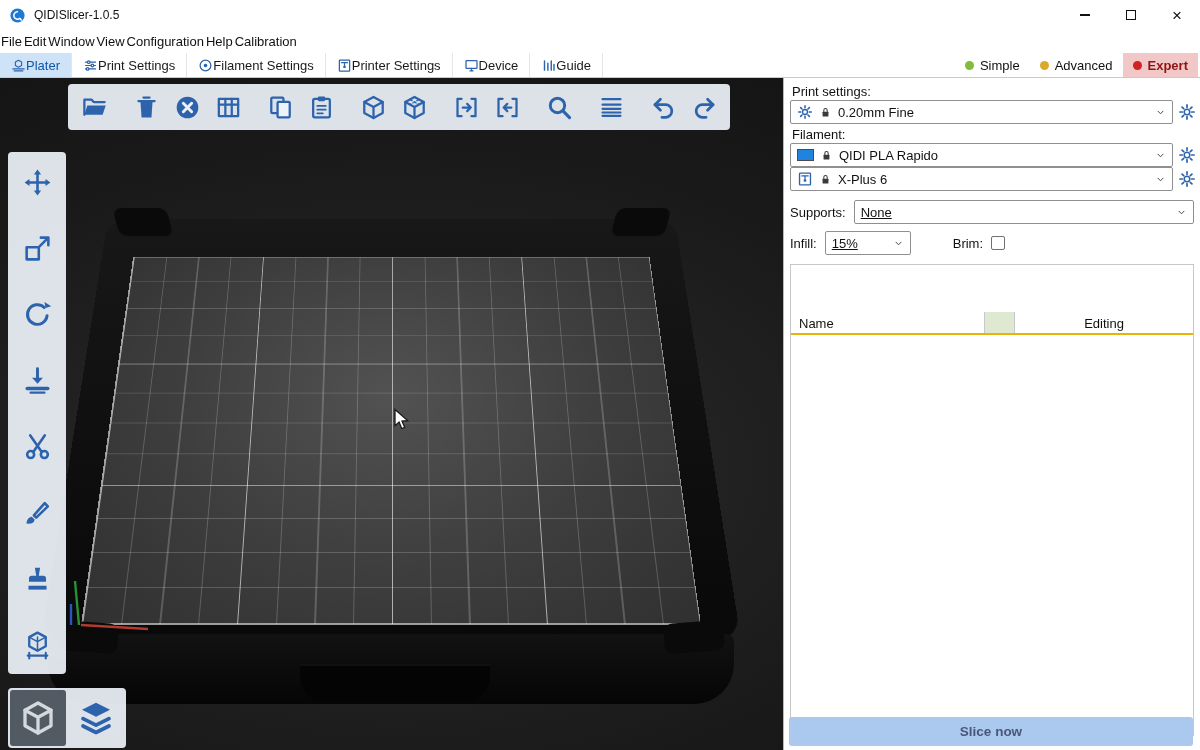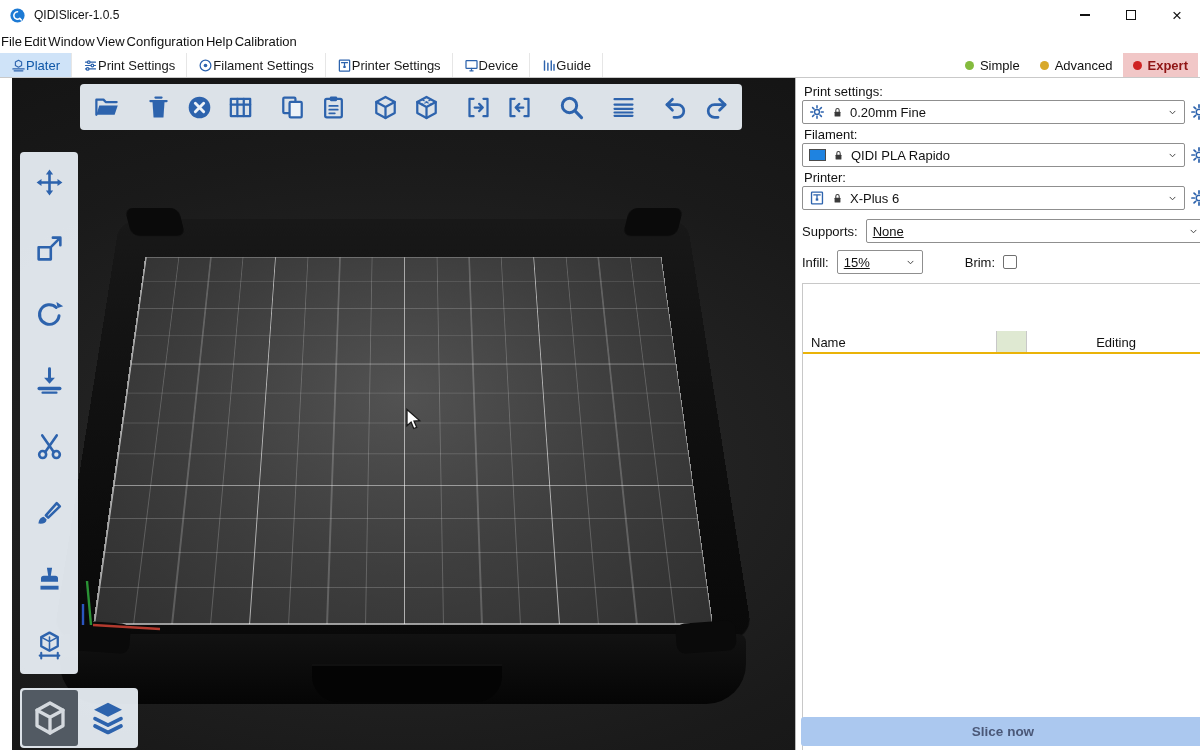--- a/index.html
+++ b/index.html
@@ -27,21 +27,21 @@
   .tabs { display:flex; align-items:stretch; }
   .tab { display:flex; align-items:center; padding:2px 11px; border-right:1px solid #e6e6e6; color:#1a1a1a; }
   .tab .t-icon { width:15px; height:15px; color:#2d63ad; }
   .tab.active { background:#cfe3f8; color:#0f57a8; }
   .modes { margin-left:auto; display:flex; align-items:stretch; margin-right:2px; }
   .mode { display:flex; align-items:center; gap:6px; padding:0 10px; }
   .mode .dot { width:9px; height:9px; border-radius:50%; }
   .mode.active { background:#f1c7c7; color:#8f1515; font-weight:bold; }
 
   
-  .main { position:absolute; left:12px; top:78px; width:1064px; height:672px; }
+  .main { position:absolute; left:0; top:78px; width:1064px; height:672px; }
 
   
   .viewport { position:absolute; left:0; top:0; width:783px; height:672px; overflow:hidden;
     background: radial-gradient(900px 520px at 393px 390px, #2d2d2d 0%, #1a1a1a 60%, #121212 100%); }
   .scene { position:absolute; inset:0; perspective:1600px; perspective-origin:393px 122px; }
   .bed-base { position:absolute; left:41px; top:2px; width:700px; height:560px; transform-origin:50% 100%;
     transform:rotateX(42deg); background:linear-gradient(#181818,#090909); border-radius:26px; }
   .bed-surface { position:absolute; left:81px; top:67px; width:620px; height:480px; transform-origin:50% 100%;
     transform:rotateX(42deg); border:1px solid #9a9a9a;
     background:
@@ -489,21 +489,20 @@
           </span>
       </div>
       <span class="gear-btn icon">
           <svg viewBox="0 0 24 24" fill="none" stroke="currentColor" stroke-width="2" stroke-linecap="round" stroke-linejoin="round">
             <circle cx="12" cy="12" r="3.7"></circle>
             <path d="M12 2.6v3.1M12 18.3v3.1M2.6 12h3.1M18.3 12h3.1M5.4 5.4l2.2 2.2M16.4 16.4l2.2 2.2M18.6 5.4l-2.2 2.2M7.6 16.4l-2.2 2.2" stroke-width="2.3"></path>
           </svg>
         </span>
     </div>
 
-    <div class="sb-label">Printer:</div>
     <div class="combo-row">
       <div class="combo">
         <span class="cicon blue icon">
             <svg viewBox="0 0 24 24" fill="none" stroke="currentColor" stroke-width="2" stroke-linecap="round" stroke-linejoin="round">
               <rect x="3.8" y="3.2" width="16.4" height="17.6" rx="1"></rect>
               <path d="M7.2 7.4h9.6M12 7.4v5.2" stroke-width="1.9"></path>
               <rect x="10.1" y="12.6" width="3.8" height="3.4" fill="currentColor" stroke="none"></rect>
             </svg>
           </span>
         <span class="cicon dark icon">

